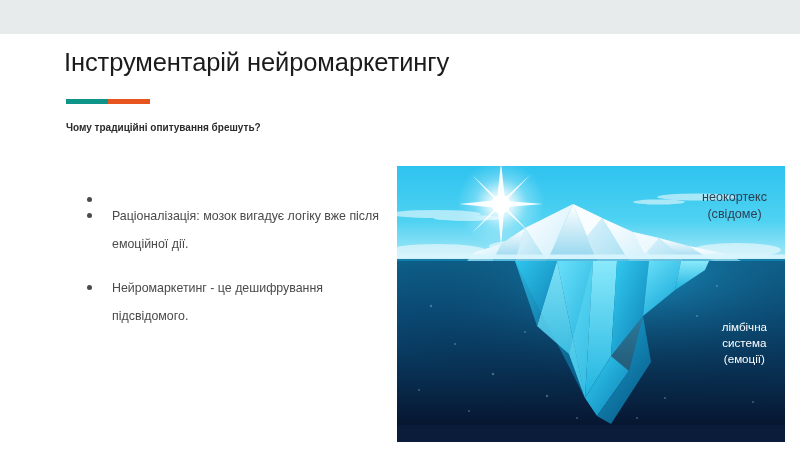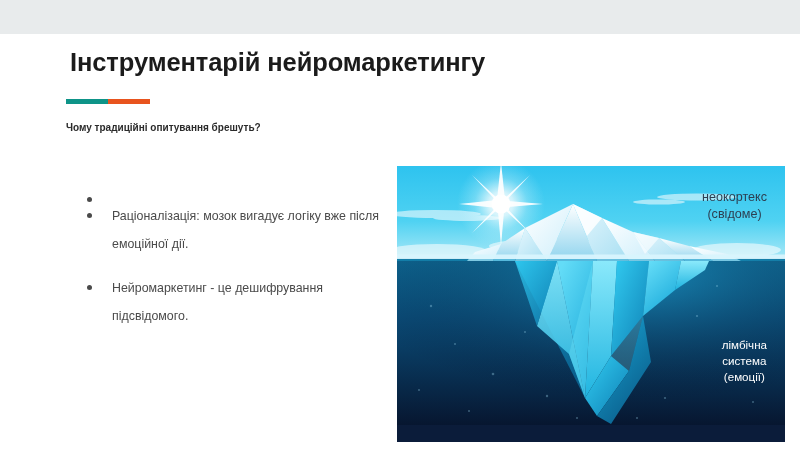--- a/index.html
+++ b/index.html
@@ -27,25 +27,24 @@
     width: 800px;
     height: 34px;
     background: #e8ebec;
   }
 
   .title {
     position: absolute;
     left: 64px;
     top: 48px;
     font-size: 25.5px;
-    font-weight: bold;
+    font-weight: normal;
     color: #1b1b1b;
     letter-spacing: -0.1px;
     white-space: nowrap;
-    margin-left: 6px;
   }
 
   .accent-bar {
     position: absolute;
     left: 66px;
     top: 99px;
     width: 84px;
     height: 5px;
     display: flex;
   }
@@ -115,21 +114,21 @@
     font-size: 12.6px;
     pointer-events: none;
   }
   .label-neocortex {
     right: 18px;
     top: 23px;
     color: #2d3f52;
   }
   .label-limbic {
     right: 18px;
-    top: 171px;
+    top: 153px;
     color: #ffffff;
     font-size: 11.6px;
     line-height: 16px;
   }
 </style>
 </head>
 <body>
 
 <div class="slide">
 

